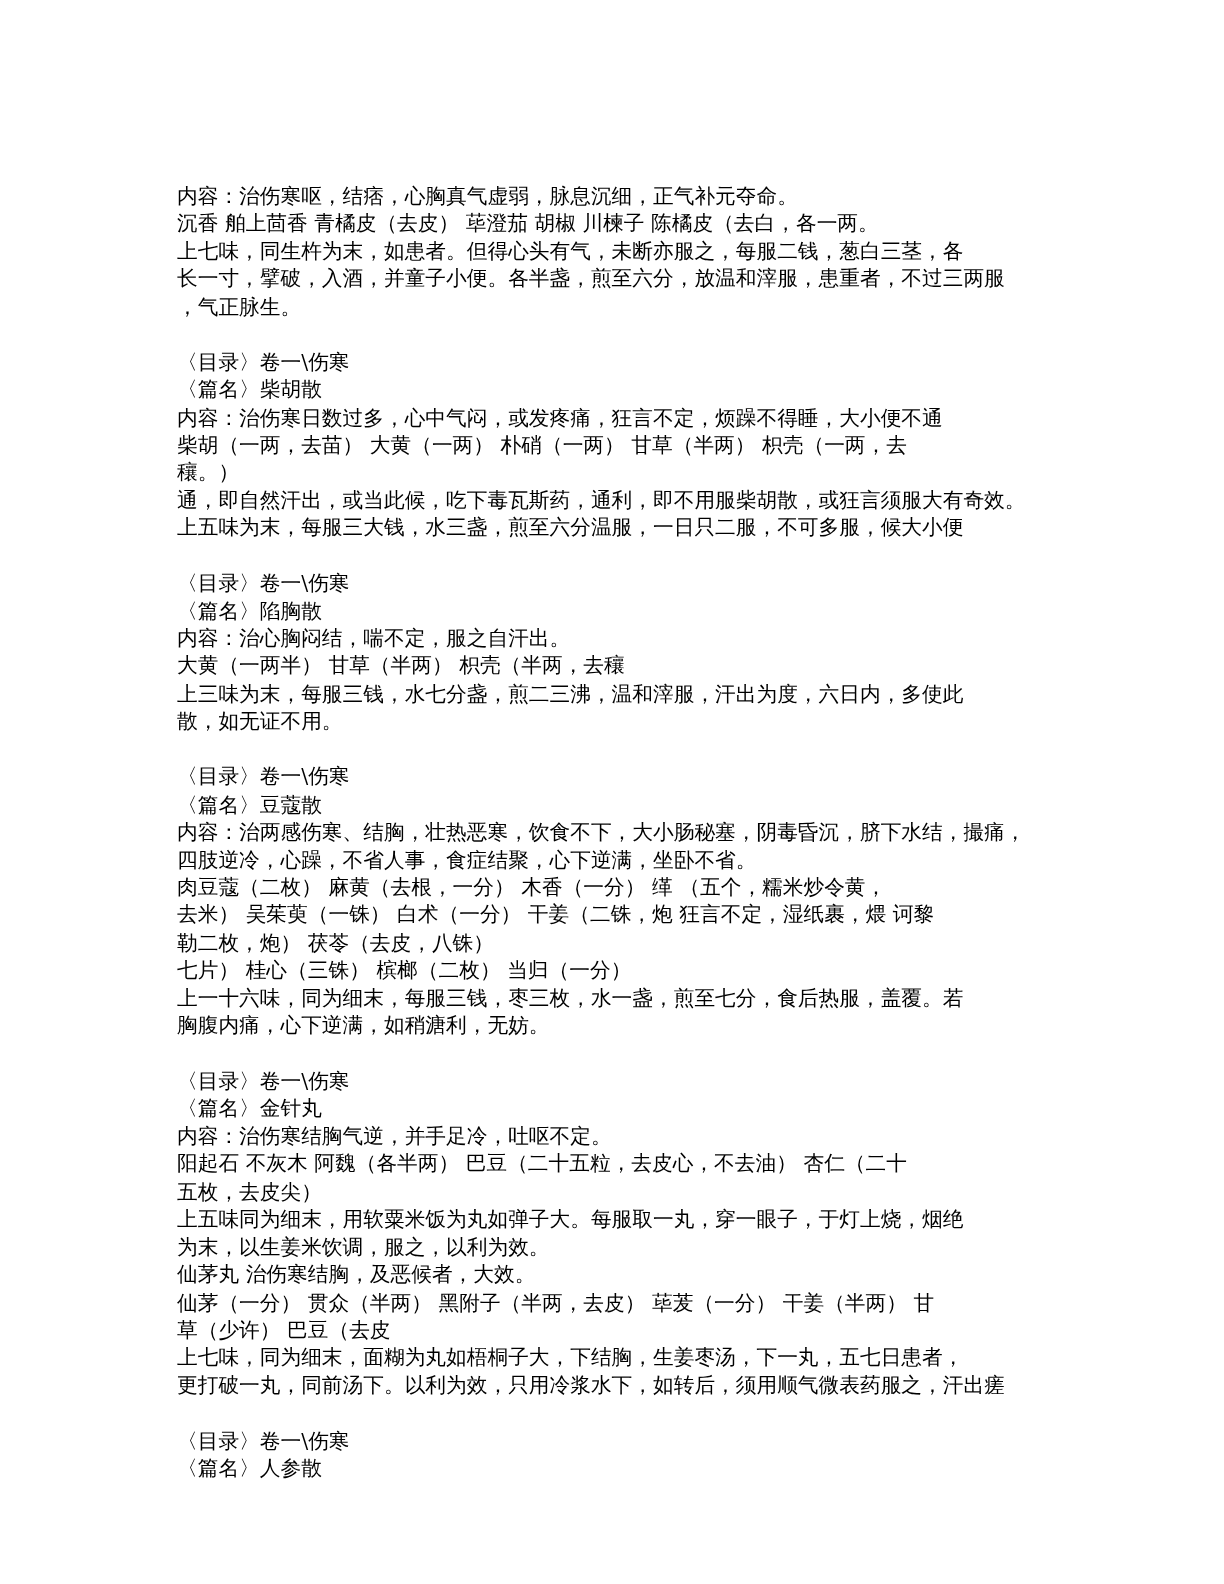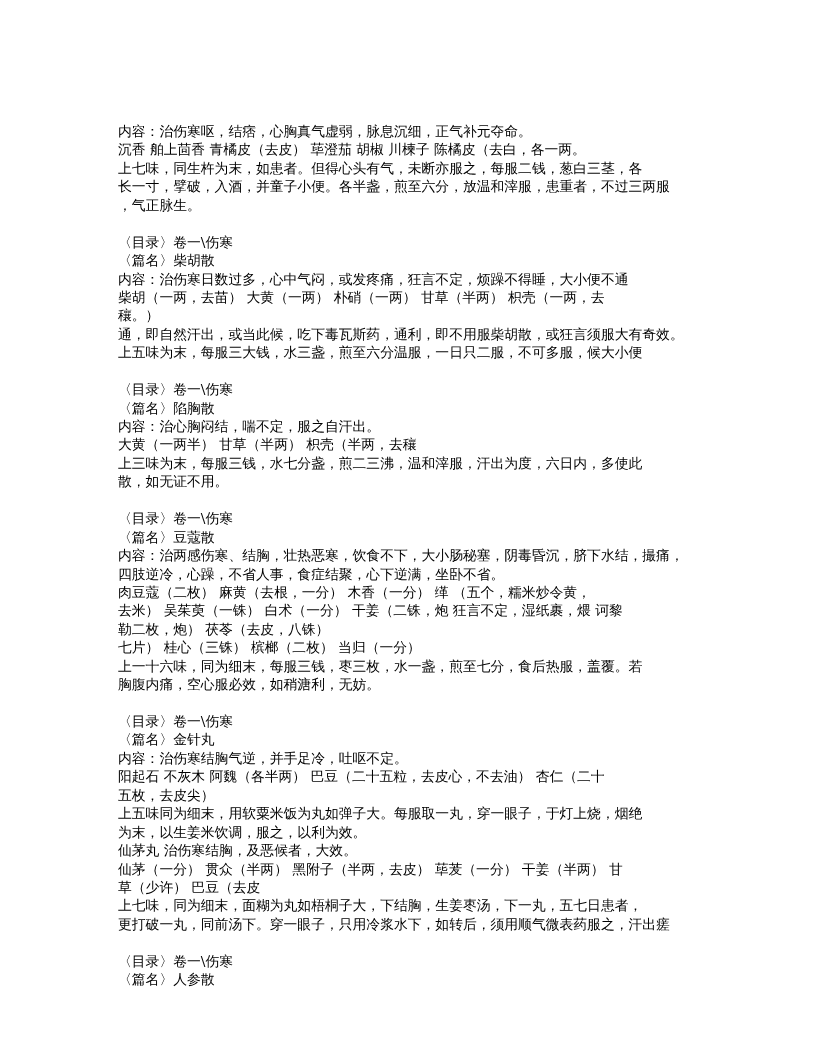--- a/index.html
+++ b/index.html
@@ -71,37 +71,37 @@
   <div>
     <div class="line">〈目录〉卷一\伤寒</div>
     <div class="line">〈篇名〉豆蔻散</div>
     <div class="line">内容：治两感伤寒、结胸，壮热恶寒，饮食不下，大小肠秘塞，阴毒昏沉，脐下水结，撮痛，</div>
     <div class="line">四肢逆冷，心躁，不省人事，食症结聚，心下逆满，坐卧不省。</div>
     <div class="line">肉豆蔻（二枚） 麻黄（去根，一分） 木香（一分） 缂 （五个，糯米炒令黄，</div>
     <div class="line">去米） 吴茱萸（一铢） 白术（一分） 干姜（二铢，炮 狂言不定，湿纸裹，煨 诃黎</div>
     <div class="line">勒二枚，炮） 茯苓（去皮，八铢）</div>
     <div class="line">七片） 桂心（三铢） 槟榔（二枚） 当归（一分）</div>
     <div class="line">上一十六味，同为细末，每服三钱，枣三枚，水一盏，煎至七分，食后热服，盖覆。若</div>
-    <div class="line">胸腹内痛，空心服必效，如稍溏利，无妨。</div>
+    <div class="line">胸腹内痛，心下逆满，如稍溏利，无妨。</div>
   </div>
   <div class="blank"></div>
 
   <div>
     <div class="line">〈目录〉卷一\伤寒</div>
     <div class="line">〈篇名〉金针丸</div>
     <div class="line">内容：治伤寒结胸气逆，并手足冷，吐呕不定。</div>
     <div class="line">阳起石 不灰木 阿魏（各半两） 巴豆（二十五粒，去皮心，不去油） 杏仁（二十</div>
     <div class="line">五枚，去皮尖）</div>
     <div class="line">上五味同为细末，用软粟米饭为丸如弹子大。每服取一丸，穿一眼子，于灯上烧，烟绝</div>
     <div class="line">为末，以生姜米饮调，服之，以利为效。</div>
     <div class="line">仙茅丸 治伤寒结胸，及恶候者，大效。</div>
     <div class="line">仙茅（一分） 贯众（半两） 黑附子（半两，去皮） 荜茇（一分） 干姜（半两） 甘</div>
     <div class="line">草（少许） 巴豆（去皮</div>
     <div class="line">上七味，同为细末，面糊为丸如梧桐子大，下结胸，生姜枣汤，下一丸，五七日患者，</div>
-    <div class="line">更打破一丸，同前汤下。穿一眼子，只用冷浆水下，如转后，须用顺气微表药服之，汗出瘥</div>
+    <div class="line">更打破一丸，同前汤下。以利为效，只用冷浆水下，如转后，须用顺气微表药服之，汗出瘥</div>
   </div>
   <div class="blank"></div>
 
   <div>
     <div class="line">〈目录〉卷一\伤寒</div>
     <div class="line">〈篇名〉人参散</div>
   </div>
 
 </div>
 

